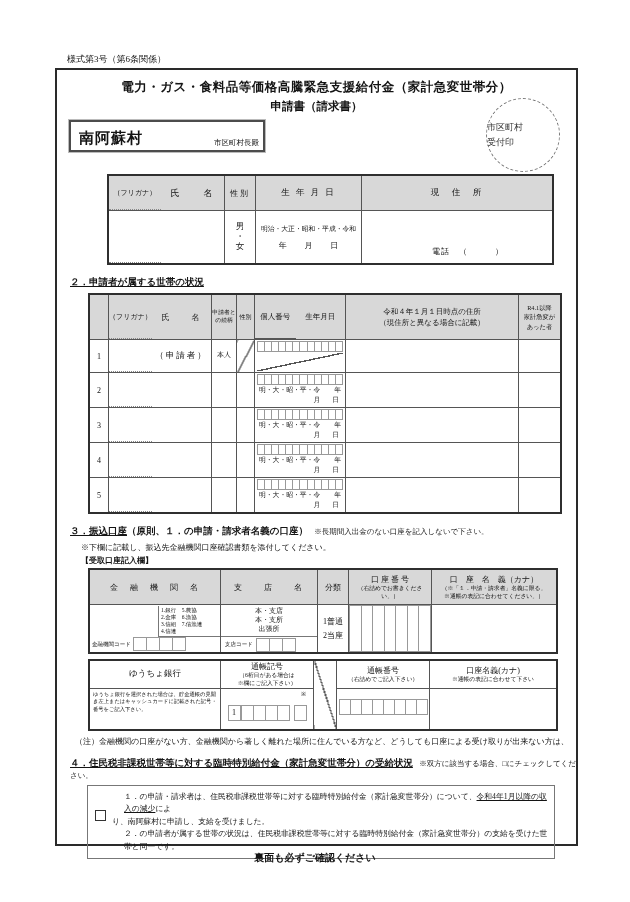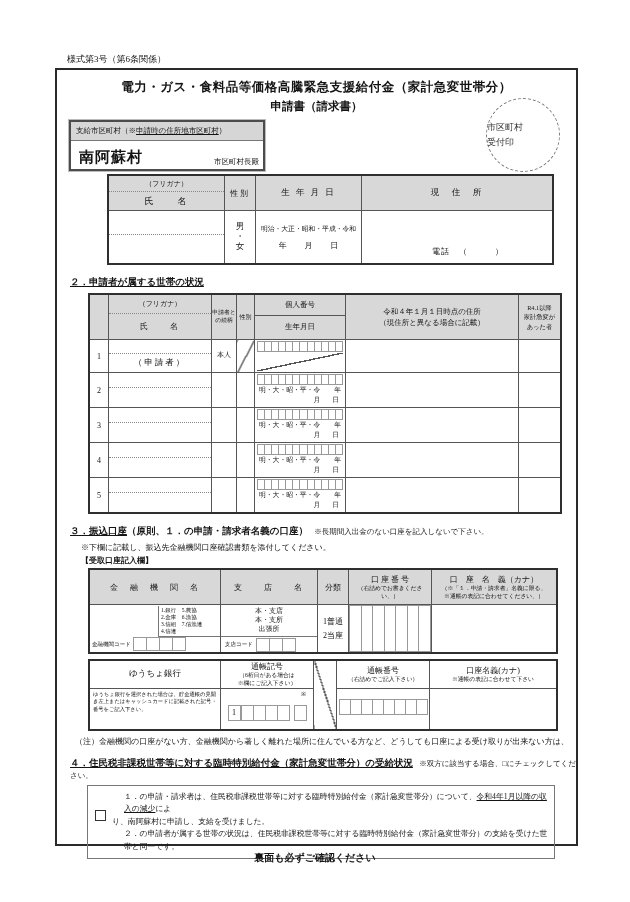--- a/index.html
+++ b/index.html
@@ -41,42 +41,42 @@
   .comb.mid .cbox{width:10px;height:14px;}
   .comb.sym .cbox{width:11px;height:14px;line-height:14px;}
   .cbox.sep{margin-left:4px;border-left:1px solid #999;}
   
   .diag-tlbr{background:linear-gradient(to bottom right,transparent calc(50% - .7px),#555 calc(50% - .7px) calc(50% + .7px),transparent calc(50% + .7px));}
   .diag-bltr{background:linear-gradient(to top right,transparent calc(50% - .7px),#555 calc(50% - .7px) calc(50% + .7px),transparent calc(50% + .7px));}
   
   .t1{width:440px;margin-left:50px;}
   .t1 th{height:34px;}
   .t1 td{height:52px;}
-  .name-split{display:flex;flex-direction:column;height:100%;}
+  .name-split{display:flex;flex-direction:row;height:100%;}
   .name-split .top{flex:0 0 45%;border-bottom:1px dotted #888;display:flex;align-items:center;justify-content:center;font-size:7px;}
   .name-split .bot{flex:1;display:flex;align-items:center;justify-content:center;font-size:9px;letter-spacing:2px;}
   .t1 .gender-b{display:flex;flex-direction:column;align-items:center;justify-content:center;font-size:8.5px;line-height:1.15;}
   .t1 .birth-b{display:flex;flex-direction:column;justify-content:center;height:100%;}
   .t1 .era-full{font-size:6.8px;text-align:center;}
   .t1 .ymd{display:flex;justify-content:space-around;font-size:8px;margin-top:6px;padding:0 14px;}
   .t1 .addr-b{position:relative;height:100%;}
   .t1 .phone{position:absolute;bottom:6px;left:70px;font-size:8px;letter-spacing:1px;}
   .hdr-label{font-size:8.5px;letter-spacing:2px;text-align:center;}
   
   .t2{width:464px;margin-left:31px;}
   .t2 th{height:44px;font-size:7.5px;}
   .t2 td{height:32px;}
   .t2 .c-no{width:18px;font-size:8px;text-align:center;}
   .t2 .c-name{width:102px;}
   .t2 .c-rel{width:24px;font-size:5.8px;line-height:1.3;text-align:center;}
   .t2 .c-sex{width:17px;font-size:6px;text-align:center;}
   .t2 .c-num{width:90px;}
   .t2 .c-addr{width:172px;font-size:7.5px;text-align:center;line-height:1.5;}
   .t2 .c-chg{width:41px;font-size:6.3px;text-align:center;line-height:1.45;}
-  .num-h{display:flex;flex-direction:column;height:100%;}
+  .num-h{display:flex;flex-direction:row;height:100%;}
   .num-h .num-top{flex:0 0 45%;border-bottom:1px solid #555;display:flex;align-items:center;justify-content:center;font-size:7.5px;}
   .num-h .num-bot{flex:1;display:flex;align-items:center;justify-content:center;font-size:7.5px;}
   .t2 .name-split .top{flex:0 0 42%;}
   .t2 .name-split .bot{font-size:8.5px;}
   .numcell{display:flex;flex-direction:column;height:100%;padding:1px 2px;box-sizing:border-box;}
   .numcell .comb{align-self:stretch;justify-content:stretch;}
   .numcell .comb .cbox{flex:1;}
   .numcell .diag-area{flex:1;margin-top:1px;}
   .era-rows{flex:1;display:flex;flex-direction:column;justify-content:flex-end;font-size:6.8px;padding:0 2px 1px 2px;}
   .era-r1{display:flex;justify-content:space-between;}
@@ -135,21 +135,20 @@
 
   <div class="outer">
 
     <div class="title">
       <div class="l1">電力・ガス・食料品等価格高騰緊急支援給付金（家計急変世帯分）</div>
       <div class="l2">申請書（請求書）</div>
     </div>
 
     <div class="muni-row">
       <div class="muni-box">
-        <div class="muni-label"><span>支給市区町村（※</span><span class="u">申請時の住所地市区町村</span><span>）</span></div>
         <div class="muni-body">
           <span class="muni-name">南阿蘇村</span>
           <span class="muni-to">市区町村長殿</span>
         </div>
       </div>
       <div class="stamp">
         <span>市区町村</span>
         <span>受付印</span>
       </div>
     </div>

